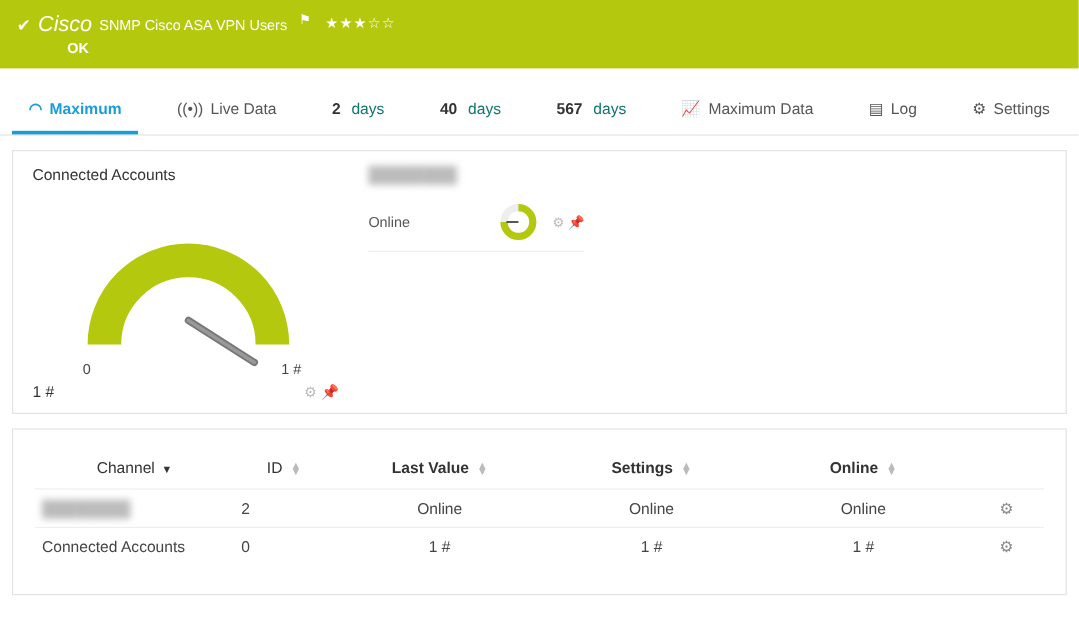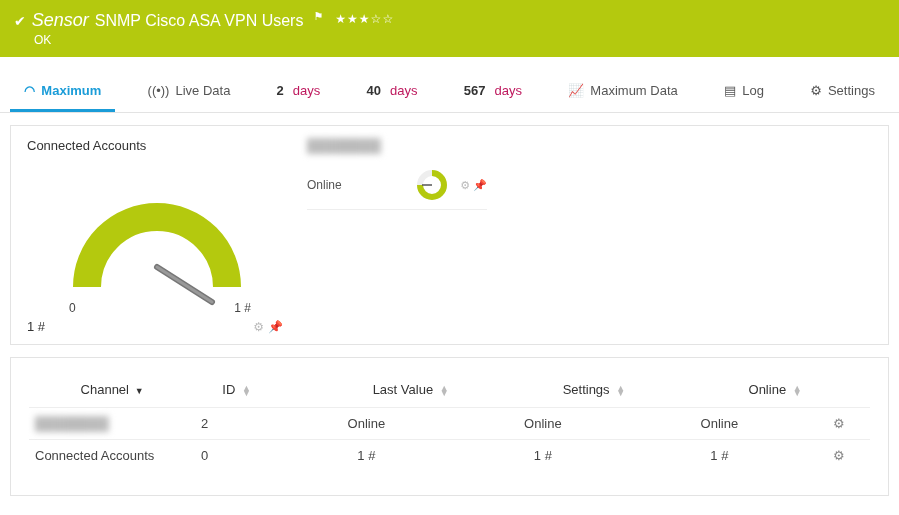--- a/index.html
+++ b/index.html
@@ -2,32 +2,32 @@
 <html><head>
 <meta charset="utf-8">
 <style>
   * { box-sizing: border-box; margin: 0; padding: 0; }
   body { font-family: Arial, Helvetica, sans-serif; font-size: 13px; color: #333; background: #fff; width: 899px; }
   
   .header { background: #b4c90e; color: #fff; padding: 10px 14px; }
   .header-top { display: flex; align-items: center; gap: 6px; }
   .check-icon { font-size: 14px; }
   .title-italic { font-style: italic; font-size: 18px; font-weight: 400; }
-  .title-main { font-size: 16px; font-weight: 400; }
+  .title-main { font-size: 12px; font-weight: 400; }
   .flag-icon { font-size: 11px; margin-left: 4px; position: relative; top: -4px; }
   .stars { font-size: 12px; margin-left: 6px; position: relative; top: -2px; letter-spacing: 1px; }
   .star-filled::before { content: "★"; }
   .star-empty::before { content: "☆"; }
-  .header-status { margin-left: 20px; font-weight: normal; font-size: 12px; margin-top: 2px; }
+  .header-status { margin-left: 42px; font-weight: bold; font-size: 12px; margin-top: 2px; }
   
   .tabs { display: flex; border-bottom: 1px solid #e3e3e3; padding: 0 10px; margin-top: 14px; height: 42px; align-items: stretch; justify-content: space-between; }
   .tab { display: flex; align-items: center; gap: 6px; padding: 0 14px; color: #555; cursor: pointer; font-size: 13px; border-bottom: 3px solid transparent; }
   .tab.active { color: #1a9cd8; font-weight: bold; border-bottom: 3px solid #1a9cd8; }
   .tab .num { font-weight: bold; color: #333; margin-right: 3px; }
-  .tab .lbl { color: #be185d; }
+  .tab .lbl { color: #0f766e; }
   .tab-icon { font-size: 13px; }
   
   .panel { border: 1px solid #e3e3e3; margin: 12px 10px; padding: 12px 16px 10px 16px; }
   
   .gauges-row { display: flex; gap: 20px; }
   .gauge-block { position: relative; }
   .gauge-title { font-size: 13px; color: #333; margin-bottom: 4px; }
   .gauge-title.blur { filter: blur(3px); color: #bbb; }
   
   .big-gauge { width: 260px; }
@@ -42,32 +42,32 @@
   
   .table-panel { border: 1px solid #e3e3e3; margin: 12px 10px; padding: 16px 18px 24px 18px; }
   table { width: 100%; border-collapse: collapse; }
   th { text-align: center; font-weight: normal; color: #333; font-size: 13px; padding: 8px 6px 10px 6px; }
   th .sort { color: #bbb; font-size: 9px; display: inline-flex; flex-direction: column; line-height: 5px; margin-left: 3px; vertical-align: middle; }
   td { padding: 8px 6px; border-top: 1px solid #eee; font-size: 13px; color: #444; }
   td.blur { filter: blur(3px); color: #bbb; }
   .col-channel { width: 160px; }
   .col-id { width: 80px; }
   .col-val { width: 170px; text-align: center; }
-  th.col-val { text-align: right; }
+  th.col-val { text-align: center; font-weight: bold; }
   .col-act { width: 60px; text-align: center; }
   .row-action { color: #888; font-size: 13px; cursor: pointer; }
   .sort-down-only { color:#333; font-size:9px; margin-left:2px; }
 </style>
 </head>
 <body>
 
 <div class="header">
   <div class="header-top">
     <span class="check-icon">✔</span>
-    <span class="title-italic">Sensor</span>
+    <span class="title-italic">Cisco</span>
     <span class="title-main">SNMP Cisco ASA VPN Users</span>
     <span class="flag-icon">⚑</span>
     <span class="stars">
       <span class="star-filled"></span><span class="star-filled"></span><span class="star-filled"></span><span class="star-empty"></span><span class="star-empty"></span>
     </span>
   </div>
   <div class="header-status">OK</div>
 </div>
 
 <div class="tabs">

